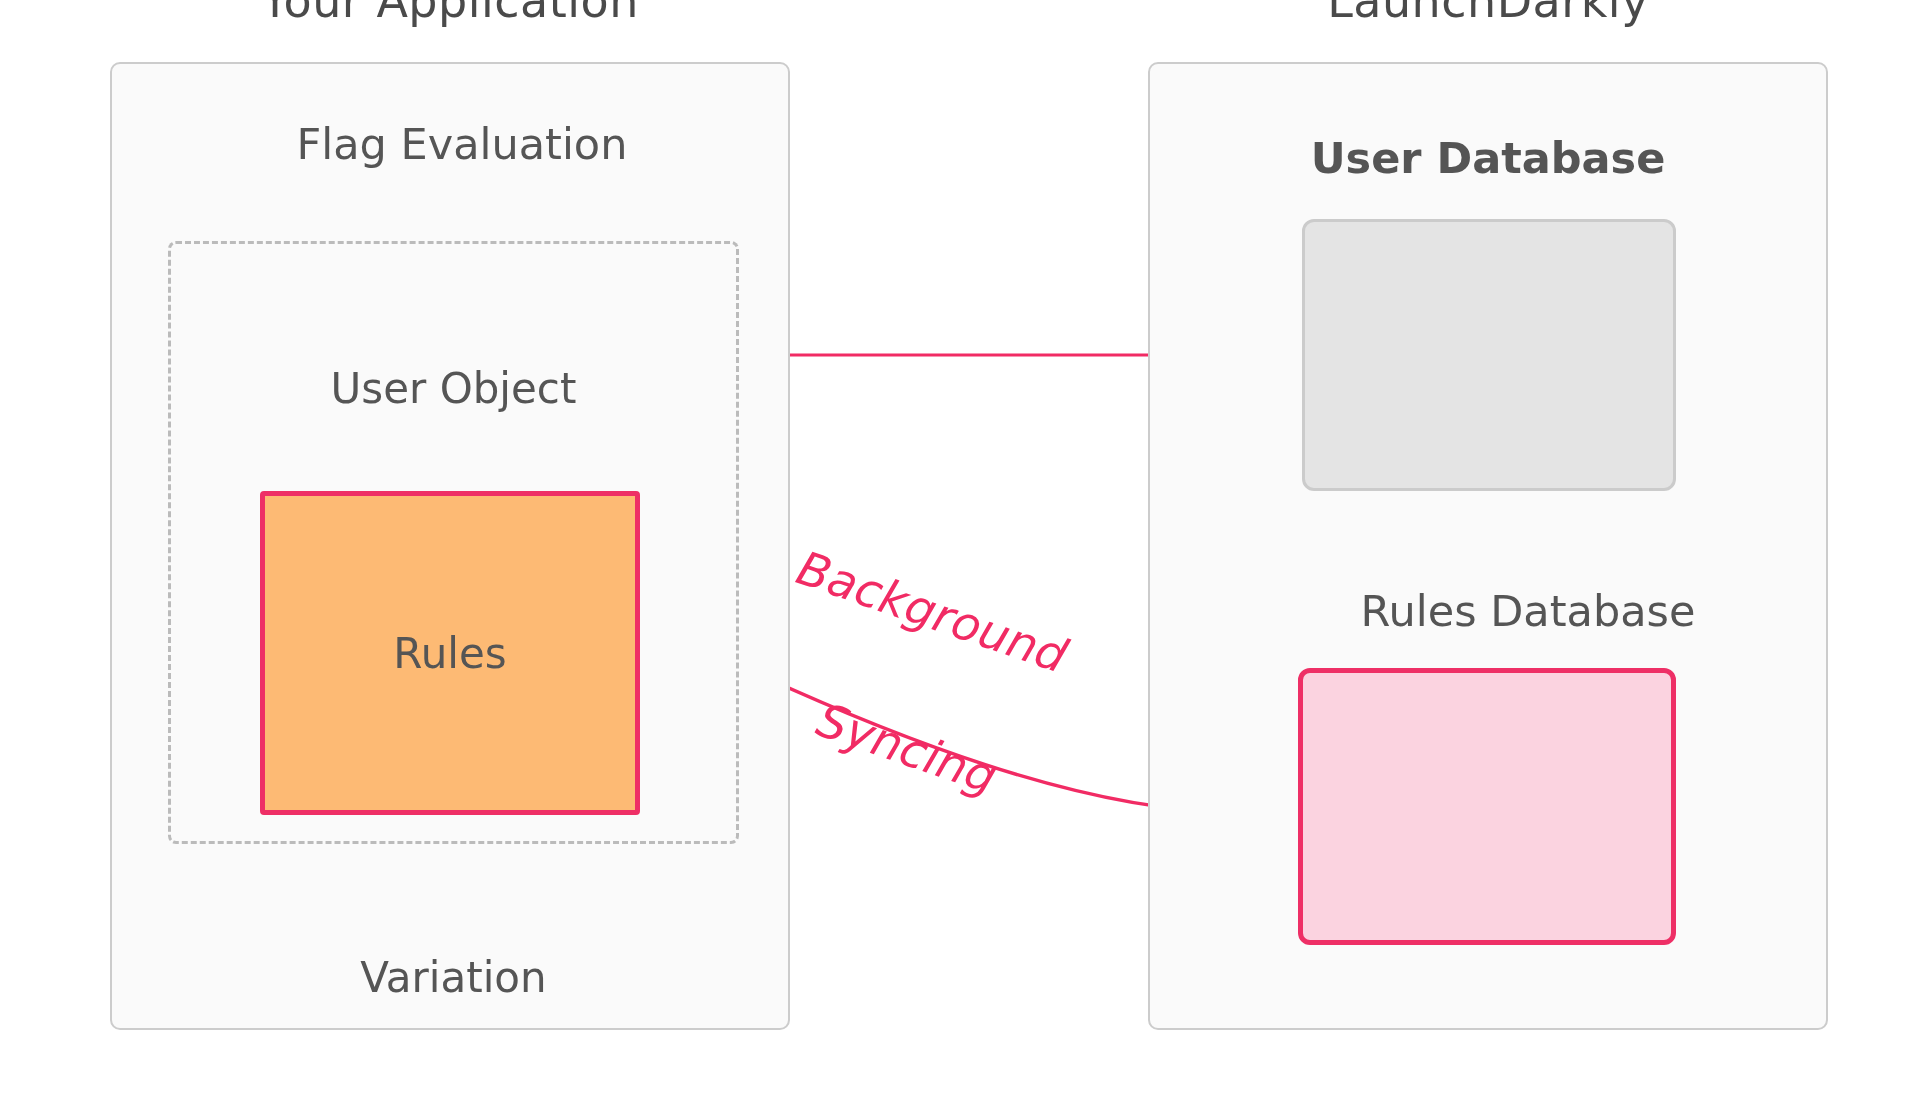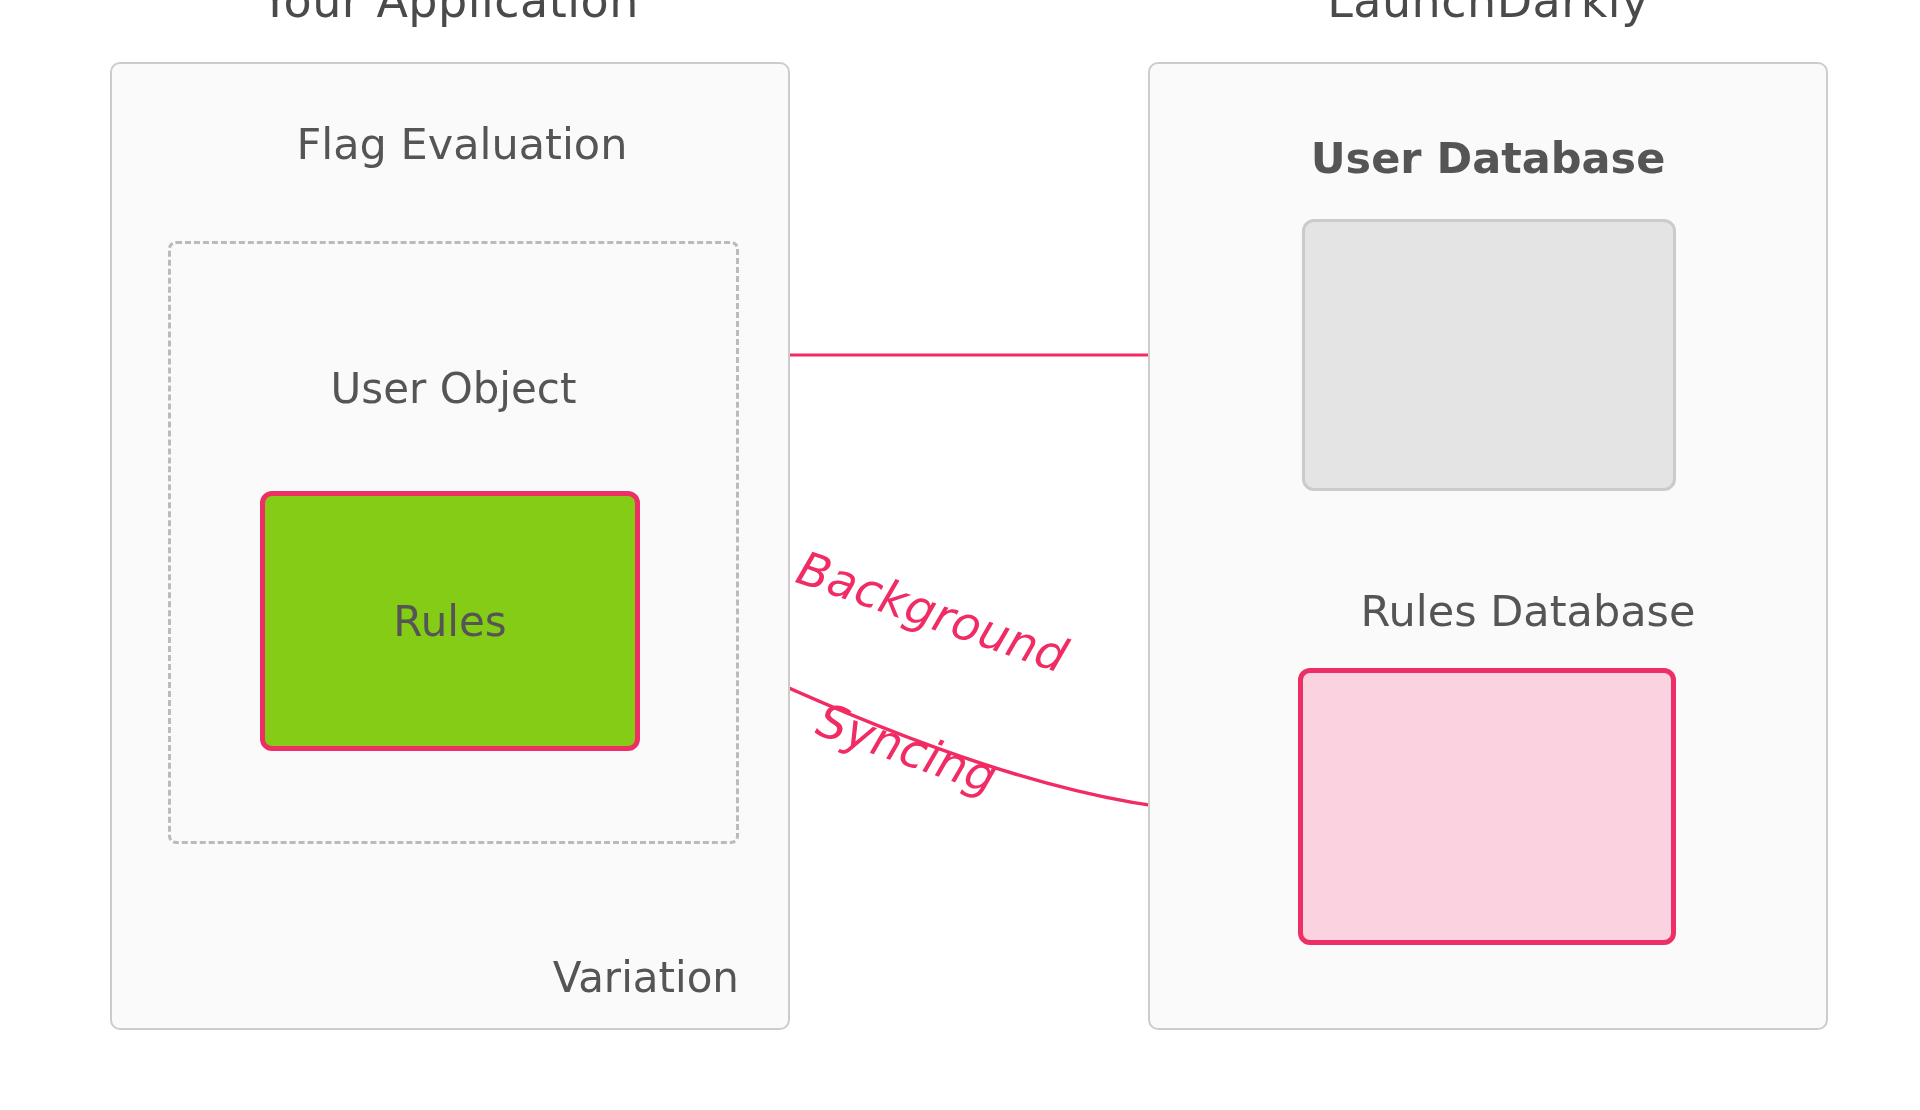--- a/index.html
+++ b/index.html
@@ -76,32 +76,32 @@
   .plain-label {
     position: absolute;
     font-size: 42px;
     color: #555555;
     font-family: "DejaVu Sans", sans-serif;
     white-space: nowrap;
     text-align: center;
     margin-top: 28px;
   }
   #label-user-object { left: 168px; top: 336px; width: 571px; }
-  #label-variation   { left: 168px; top: 925px; width: 571px; text-align: right; }
+  #label-variation   { left: 168px; top: 925px; width: 571px; }
 
   
   #box-rules {
     position: absolute;
     left: 260px;
     top: 491px;
     width: 380px;
-    height: 260px;
-    background: #84cc16;
+    height: 324px;
+    background: #fdba74;
     border: 5px solid #EE2F66;
-    border-radius: 12px;
+    border-radius: 4px;
   }
   #box-rules .box-text {
     position: absolute;
     left: 0; right: 0;
     top: 50%;
     transform: translateY(-50%);
     text-align: center;
     font-size: 42px;
     color: #555555;
     font-family: "DejaVu Sans", sans-serif;

